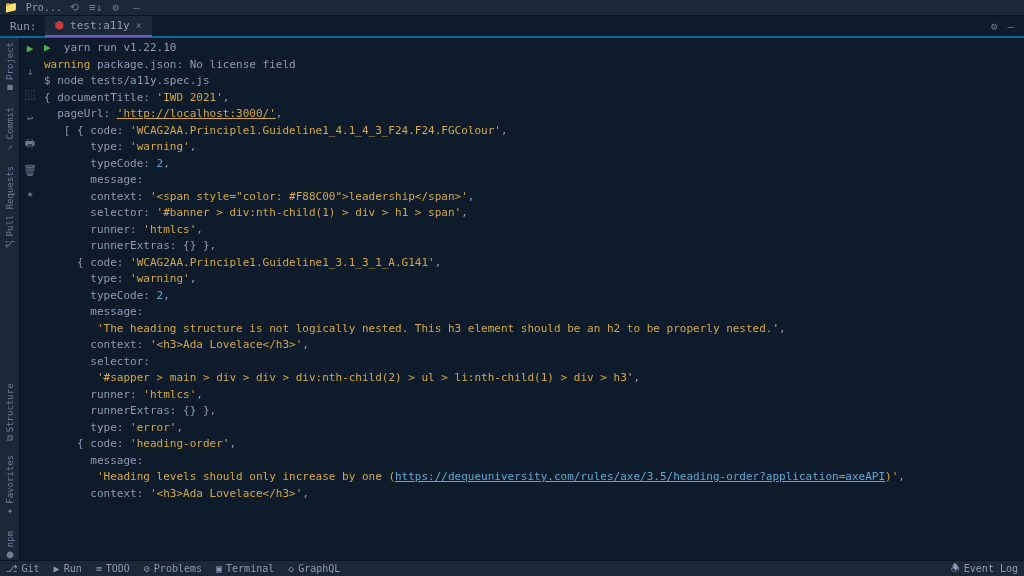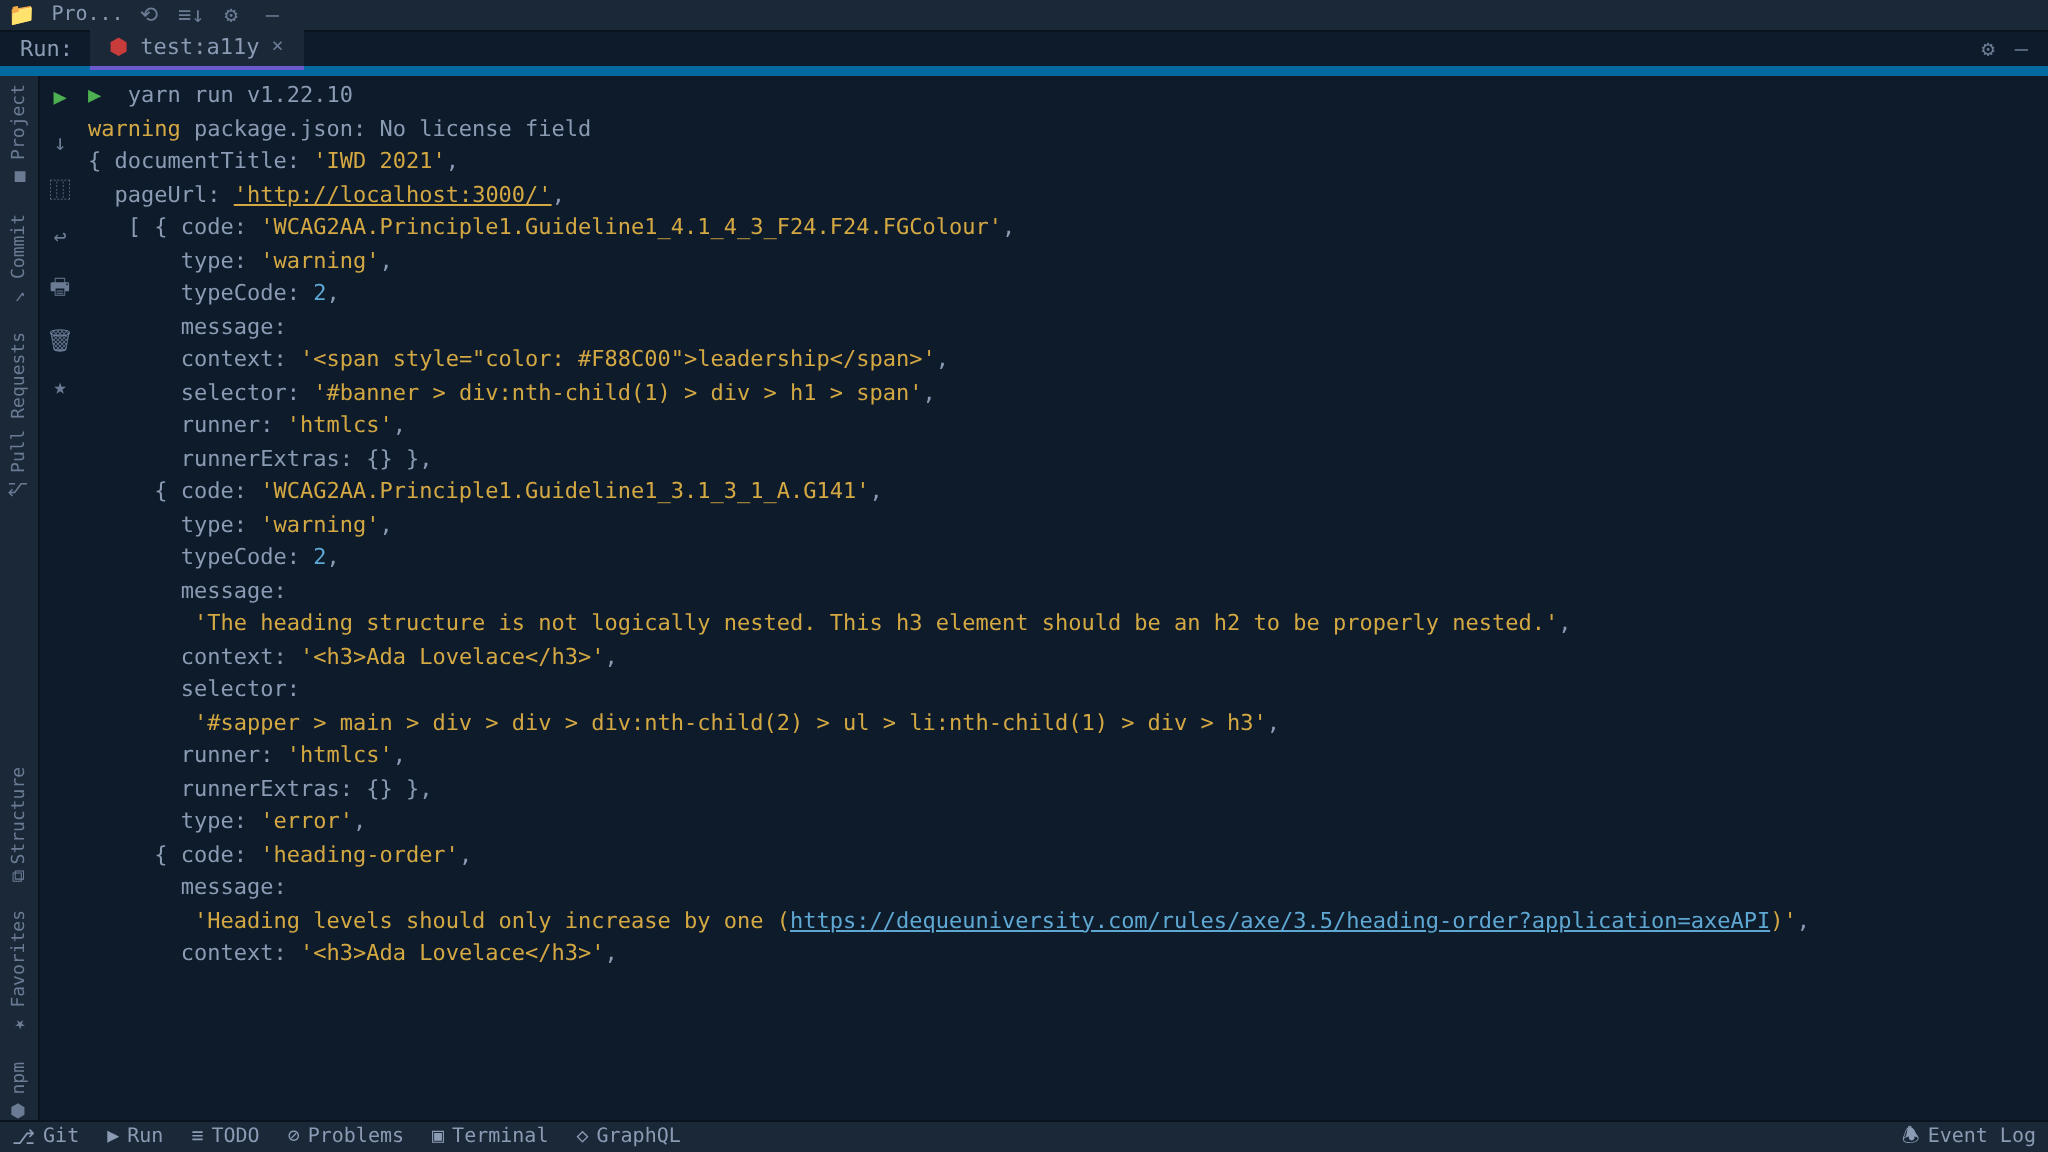--- a/index.html
+++ b/index.html
@@ -24,21 +24,21 @@
   gap: 8px;
 }
 .top-bar .proj { color: #8b9bb4; font-size: 10px; }
 .top-bar .icons { display: flex; gap: 10px; color: #6b7b94; font-size: 11px; }
 .top-bar .icons span { cursor: pointer; }
 .top-bar .dash { margin-left: 4px; }
 
 .tab-row {
   height: 22px;
   background: #0d1b2a;
-  border-bottom: 5px solid #0369a1;
+  border-bottom: 2px solid #0369a1;
   display: flex;
   align-items: center;
   padding-left: 2px;
 }
 .tab-row .run-label {
   color: #8b9bb4;
   padding: 0 8px;
   font-size: 11px;
 }
 .tab-row .tab {
@@ -190,20 +190,21 @@
     <span class="g-icon">⿲</span>
     <span class="g-icon">↩</span>
     <span class="g-icon">🖶</span>
     <span class="g-icon">🗑</span>
     <span class="g-icon">★</span>
   </div>
 
   <div class="console">
     <div class="line"><span class="c-green">▶</span><span class="c-cmd">  yarn run v1.22.10</span></div>
     <div class="line"><span class="c-yellow">warning</span><span class="c-cmd"> package.json: No license field</span></div>
+    <div class="line"><span class="c-gray">$ </span><span class="c-cmd">node tests/a11y.spec.js</span></div>
     <div class="line"><span class="c-gray">{ documentTitle: </span><span class="c-str">'IWD 2021'</span><span class="c-gray">,</span></div>
     <div class="line"><span class="c-gray">  pageUrl: </span><span class="c-url">'http://localhost:3000/'</span><span class="c-gray">,</span></div>
     <div class="line"><span class="c-gray">   [ { code: </span><span class="c-str">'WCAG2AA.Principle1.Guideline1_4.1_4_3_F24.F24.FGColour'</span><span class="c-gray">,</span></div>
     <div class="line"><span class="c-gray">       type: </span><span class="c-str">'warning'</span><span class="c-gray">,</span></div>
     <div class="line"><span class="c-gray">       typeCode: </span><span class="c-num">2</span><span class="c-gray">,</span></div>
     <div class="line"><span class="c-gray">       message:</span></div>
     <div class="line"><span class="c-gray">       context: </span><span class="c-str">'&lt;span style="color: #F88C00"&gt;leadership&lt;/span&gt;'</span><span class="c-gray">,</span></div>
     <div class="line"><span class="c-gray">       selector: </span><span class="c-str">'#banner &gt; div:nth-child(1) &gt; div &gt; h1 &gt; span'</span><span class="c-gray">,</span></div>
     <div class="line"><span class="c-gray">       runner: </span><span class="c-str">'htmlcs'</span><span class="c-gray">,</span></div>
     <div class="line"><span class="c-gray">       runnerExtras: {} },</span></div>

